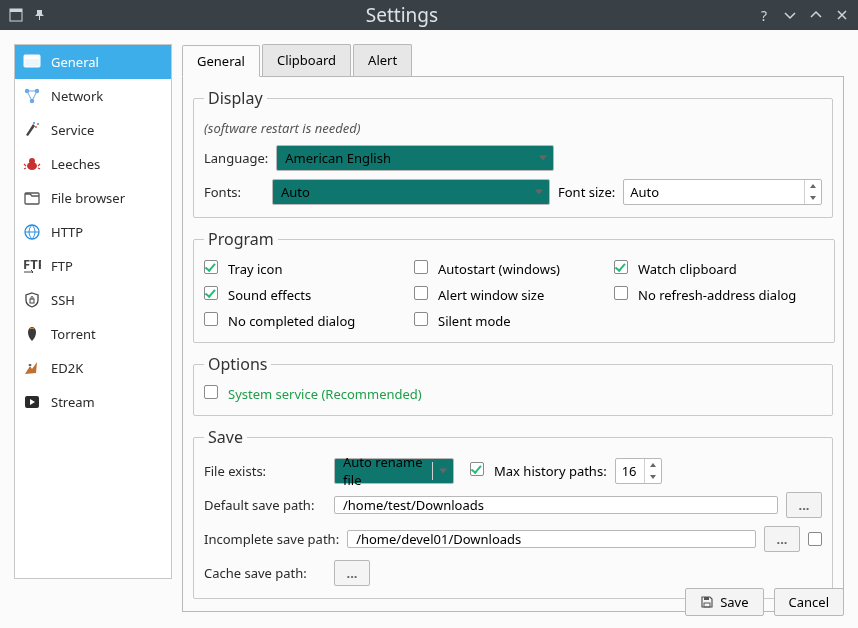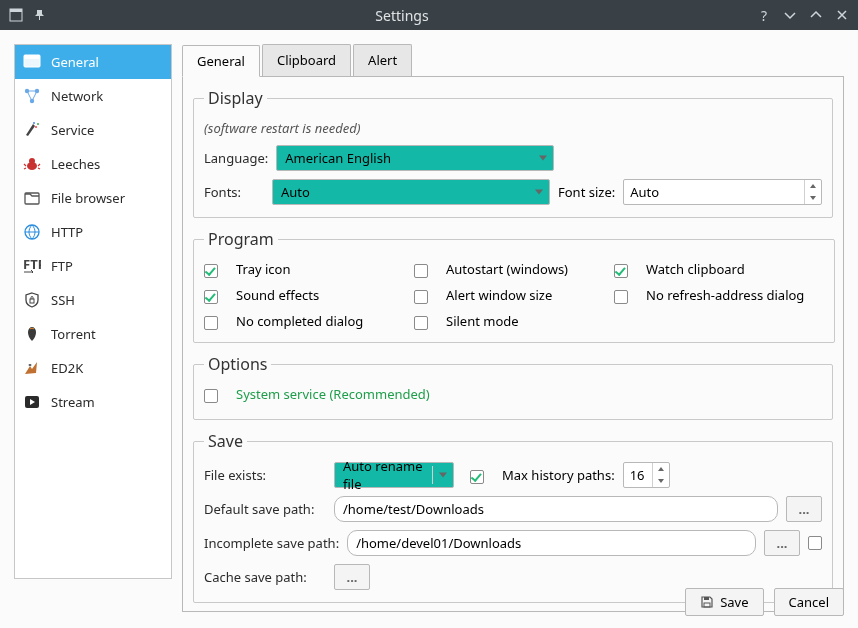--- a/index.html
+++ b/index.html
@@ -1,20 +1,20 @@
 <!DOCTYPE html>
 <html><head>
 <meta charset="utf-8">
 <style>
 * { box-sizing: border-box; margin: 0; padding: 0; font-family: "Segoe UI", "Noto Sans", sans-serif; font-size: 13px; }
 body { background: #e8e8e8; width: 858px; height: 628px; overflow: hidden; }
 
 .titlebar { height: 30px; background: #3a4146; color: #dfe3e6; display: flex; align-items: center; padding: 0 8px; }
 .titlebar .left-icons { display: flex; gap: 8px; align-items: center; }
-.titlebar .title { flex: 1; text-align: center; font-size: 14px; }
+.titlebar .title { flex: 1; text-align: center; font-size: 19px; }
 .titlebar .right-icons { display: flex; gap: 10px; align-items: center; }
 .tb-icon { width: 16px; height: 16px; display: inline-flex; align-items: center; justify-content: center; cursor: pointer; color:#cfd6da; }
 
 .window-body { position: absolute; top: 30px; left: 0; right: 0; bottom: 0; background: #fbfbfb; }
 
 .sidebar { position: absolute; left: 14px; top: 14px; width: 158px; height: 535px; background: #fff; border: 1px solid #c7c7c7; overflow: hidden; }
 .sidebar-item { display: flex; align-items: center; height: 34px; padding: 0 8px; gap: 10px; cursor: pointer; color: #2b2b2b; }
 .sidebar-item.active { background: #3daee9; color: #fff; }
 .sidebar-item .si-icon { width: 18px; height: 18px; display:inline-flex; align-items:center; justify-content:center; }
 .sidebar-item .si-label { font-size: 13px; }
@@ -27,36 +27,36 @@
 
 fieldset { border: 1px solid #c9c9c9; border-radius: 2px; margin-bottom: 10px; padding: 10px 10px 12px 10px; }
 legend { padding: 0 4px; color: #333; font-size: 16px; }
 .hint { font-style: italic; color: #555; margin-bottom: 8px; }
 
 .row { display: flex; align-items: center; gap: 8px; margin-bottom: 8px; }
 .row:last-child { margin-bottom: 0; }
 .lbl { min-width: 60px; color: #2b2b2b; }
 .lbl-wide { min-width: 122px; color: #2b2b2b; }
 
-.select { position: relative; display: inline-flex; align-items: center; border: 1px solid #b8b8b8; background: #14b8a6; height: 26px; padding: 0 24px 0 8px; border-radius: 2px; cursor: pointer; }
+.select { position: relative; display: inline-flex; align-items: center; border: 1px solid #b8b8b8; background: #0f766e; height: 26px; padding: 0 24px 0 8px; border-radius: 2px; cursor: pointer; }
 .select .caret { position: absolute; right: 6px; top: 50%; transform: translateY(-50%); width: 0; height: 0; border-left: 4px solid transparent; border-right: 4px solid transparent; border-top: 5px solid #666; }
 .select.split::before { content:""; position:absolute; right:20px; top:3px; bottom:3px; width:1px; background:#d0d0d0; }
 
-.textfield { border: 1px solid #b8b8b8; background: #fff; height: 26px; padding: 0 8px; border-radius: 10px; width: 100%; }
+.textfield { border: 1px solid #b8b8b8; background: #fff; height: 18px; padding: 0 8px; border-radius: 2px; width: 100%; }
 .textfield.disabled { background: #f1f1f1; color: #9a9a9a; }
 
 .spin { display: inline-flex; border: 1px solid #b8b8b8; background: #fff; height: 26px; border-radius: 2px; align-items: stretch; }
 .spin input { border: none; width: 140px; padding: 0 6px; outline: none; background: transparent; }
 .spin .spin-btns { display:flex; flex-direction:column; border-left:1px solid #d0d0d0; }
 .spin .sp { width:16px; flex:1; display:flex; align-items:center; justify-content:center; cursor:pointer; }
 .spin .sp .tri-up { width:0;height:0;border-left:3px solid transparent;border-right:3px solid transparent;border-bottom:4px solid #666;}
 .spin .sp .tri-dn { width:0;height:0;border-left:3px solid transparent;border-right:3px solid transparent;border-top:4px solid #666;}
 
 .checks { display: grid; grid-template-columns: 200px 190px 210px; row-gap: 8px; column-gap: 10px; }
-.check { display: inline-flex; align-items: flex-end; gap: 18px; cursor: pointer; }
+.check { display: inline-flex; align-items: flex-start; gap: 10px; cursor: pointer; }
 .cb { width: 14px; height: 14px; border: 1px solid #8a8a8a; background: #fff; display:inline-flex; align-items:center; justify-content:center; border-radius:2px;}
 .cb.checked::after { content:""; width:8px; height:4px; border-left:2px solid #2b7; border-bottom:2px solid #2b7; transform: rotate(-50deg) translate(0px,-1px);}
 .check.green span.lbltxt { color: #1e9e4a; }
 
 .browse-btn { width: 36px; height: 26px; border:1px solid #b8b8b8; background:#f4f4f4; border-radius:2px; display:inline-flex; align-items:center; justify-content:center; cursor:pointer; font-weight:bold; color:#666; }
 
 .footer { position:absolute; right:14px; bottom:12px; display:flex; gap:10px; }
 .btn { height: 28px; border:1px solid #b8b8b8; background:#f4f4f4; border-radius:2px; padding: 0 14px; display:inline-flex; align-items:center; gap:6px; cursor:pointer; }
 .btn .save-icon { width:14px; height:14px; }
 

